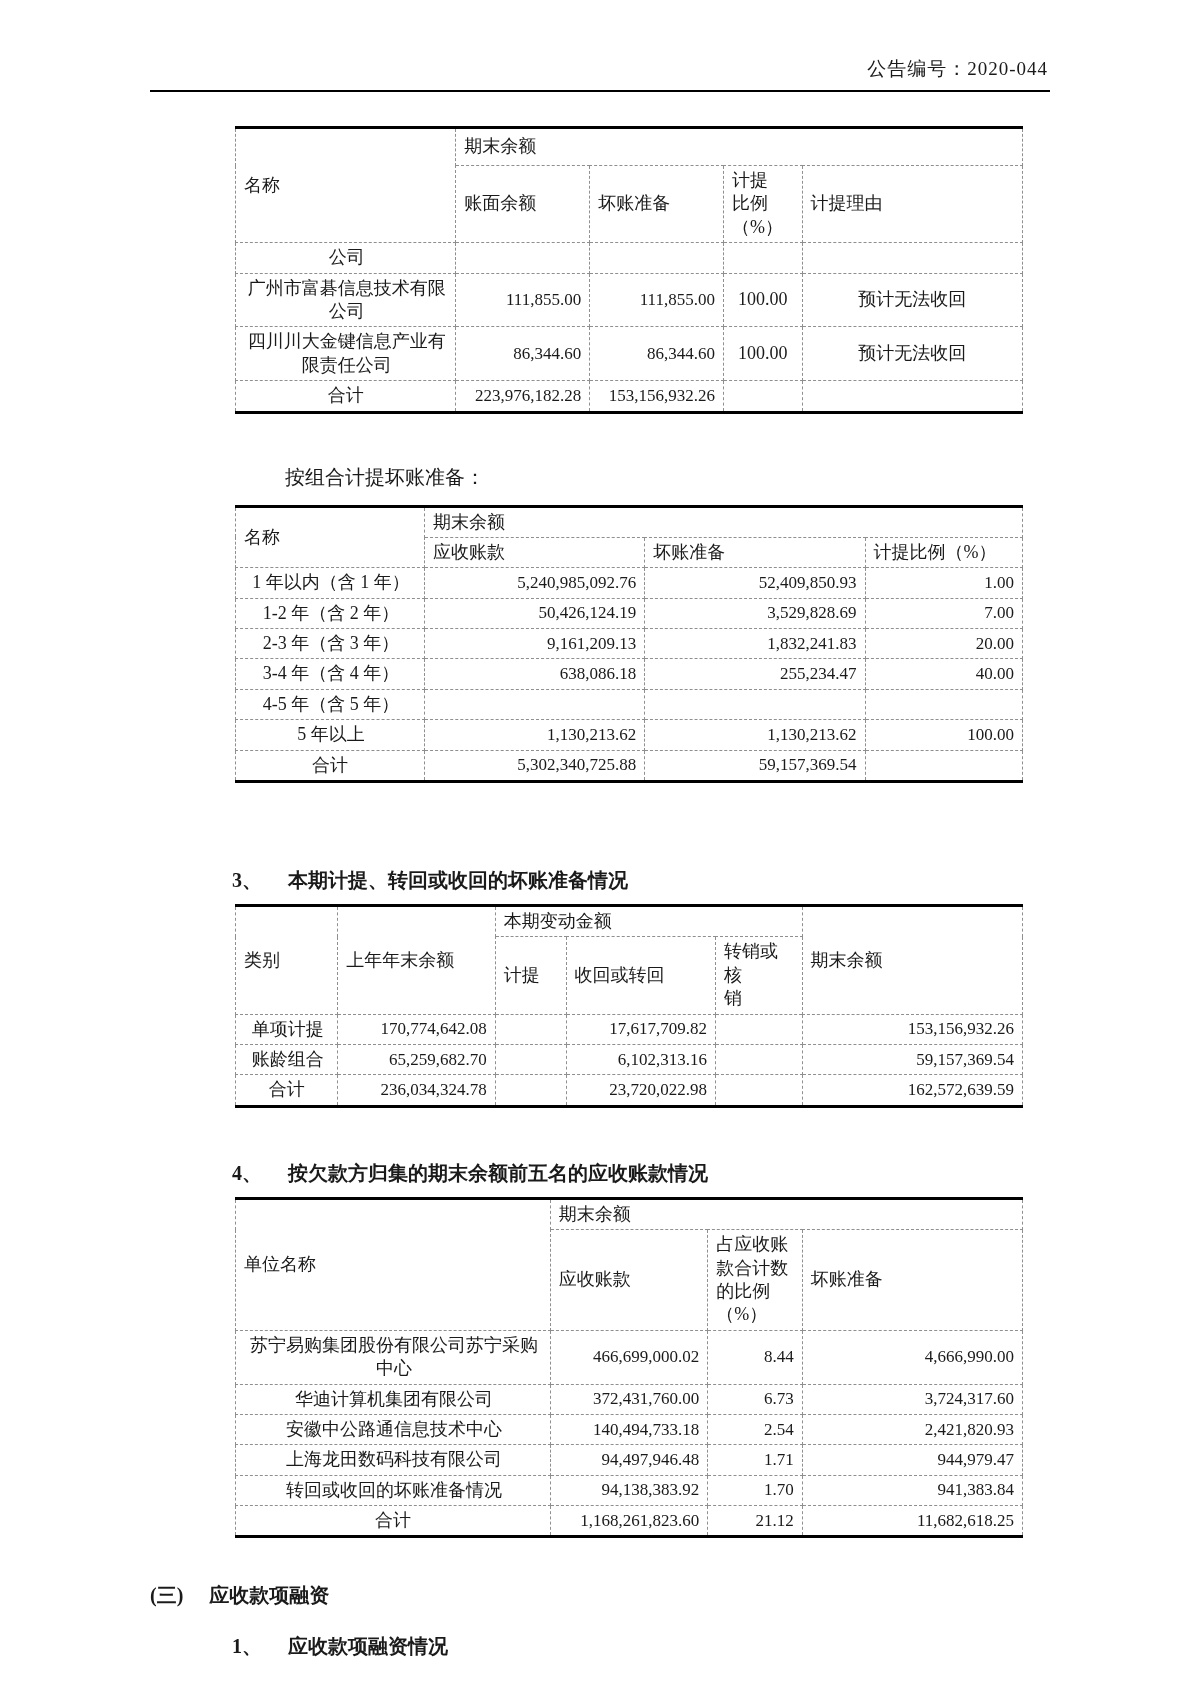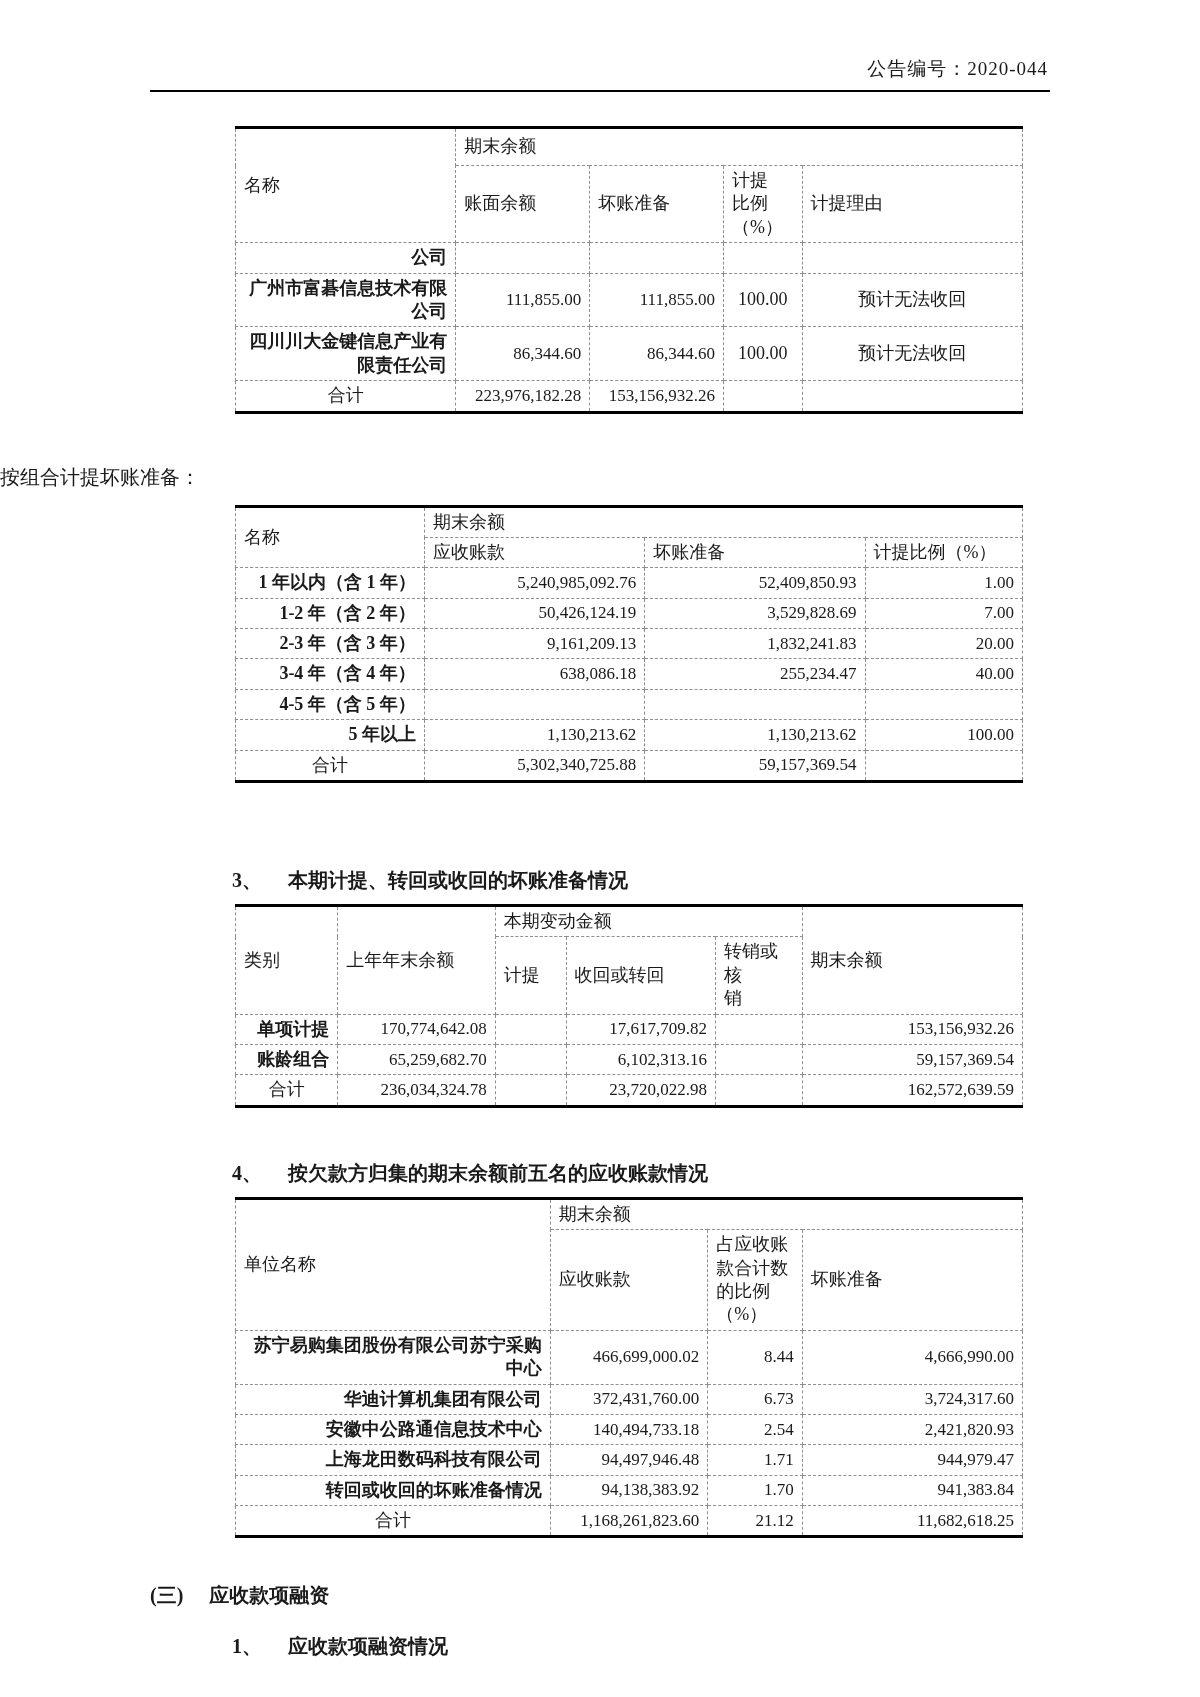--- a/index.html
+++ b/index.html
@@ -12,34 +12,34 @@
   .doc-header { margin:56px 152px 0 150px; text-align:right; font-size:19px; letter-spacing:1px;font-family:Liberation Serif, serif; }
   .rule { margin:8px 150px 0 150px; border-top:2px solid #000; height:0; }
 
   table {
     border-collapse:collapse; table-layout:fixed; width:788px; margin-left:235px;
     font-size:18px; line-height:1.3;
     border-top:3px solid #000; border-bottom:3px solid #000;
   }
   th, td { border:1px dashed #8f8f8f; padding:3px 8px; vertical-align:middle; }
   th { font-weight:normal; text-align:left; }
-  td.lbl { text-align:right; padding-left:10px;font-weight:bold; }
+  td.lbl { text-align:center; padding-left:10px; }
   td.ctr { text-align:center; }
   td.num { text-align:right; font-size:17px; padding:3px 8px 3px 2px; }
   .wrap-exact { white-space:pre-line; }
   .hdr-tall { height:30px; }
 
   .para { margin:0; font-size:20px; }
 
   .sec-heading { margin:0; font-size:20px; font-weight:bold;
                  font-family:Liberation Serif, serif; }
   .sec-num { display:inline-block; margin-right:26px; }
 
   .mt-t1 { margin-top:34px; }
-  .mt-p1 { margin-top:50px; }
+  .mt-p1 { margin-top:50px; margin-left:285px; }
   .mt-p2 { margin-top:20px; margin-left:285px; }
   .mt-t2 { margin-top:14px; }
   .mt-s3 { margin-top:84px; margin-left:232px; }
   .mt-t3 { margin-top:10px; }
   .mt-s4 { margin-top:52px; margin-left:232px; }
   .mt-t4 { margin-top:10px; }
   .mt-sc3 { margin-top:44px; margin-left:150px; }
   .mt-sc31 { margin-top:24px; margin-left:232px; }
 </style>
 </head>

